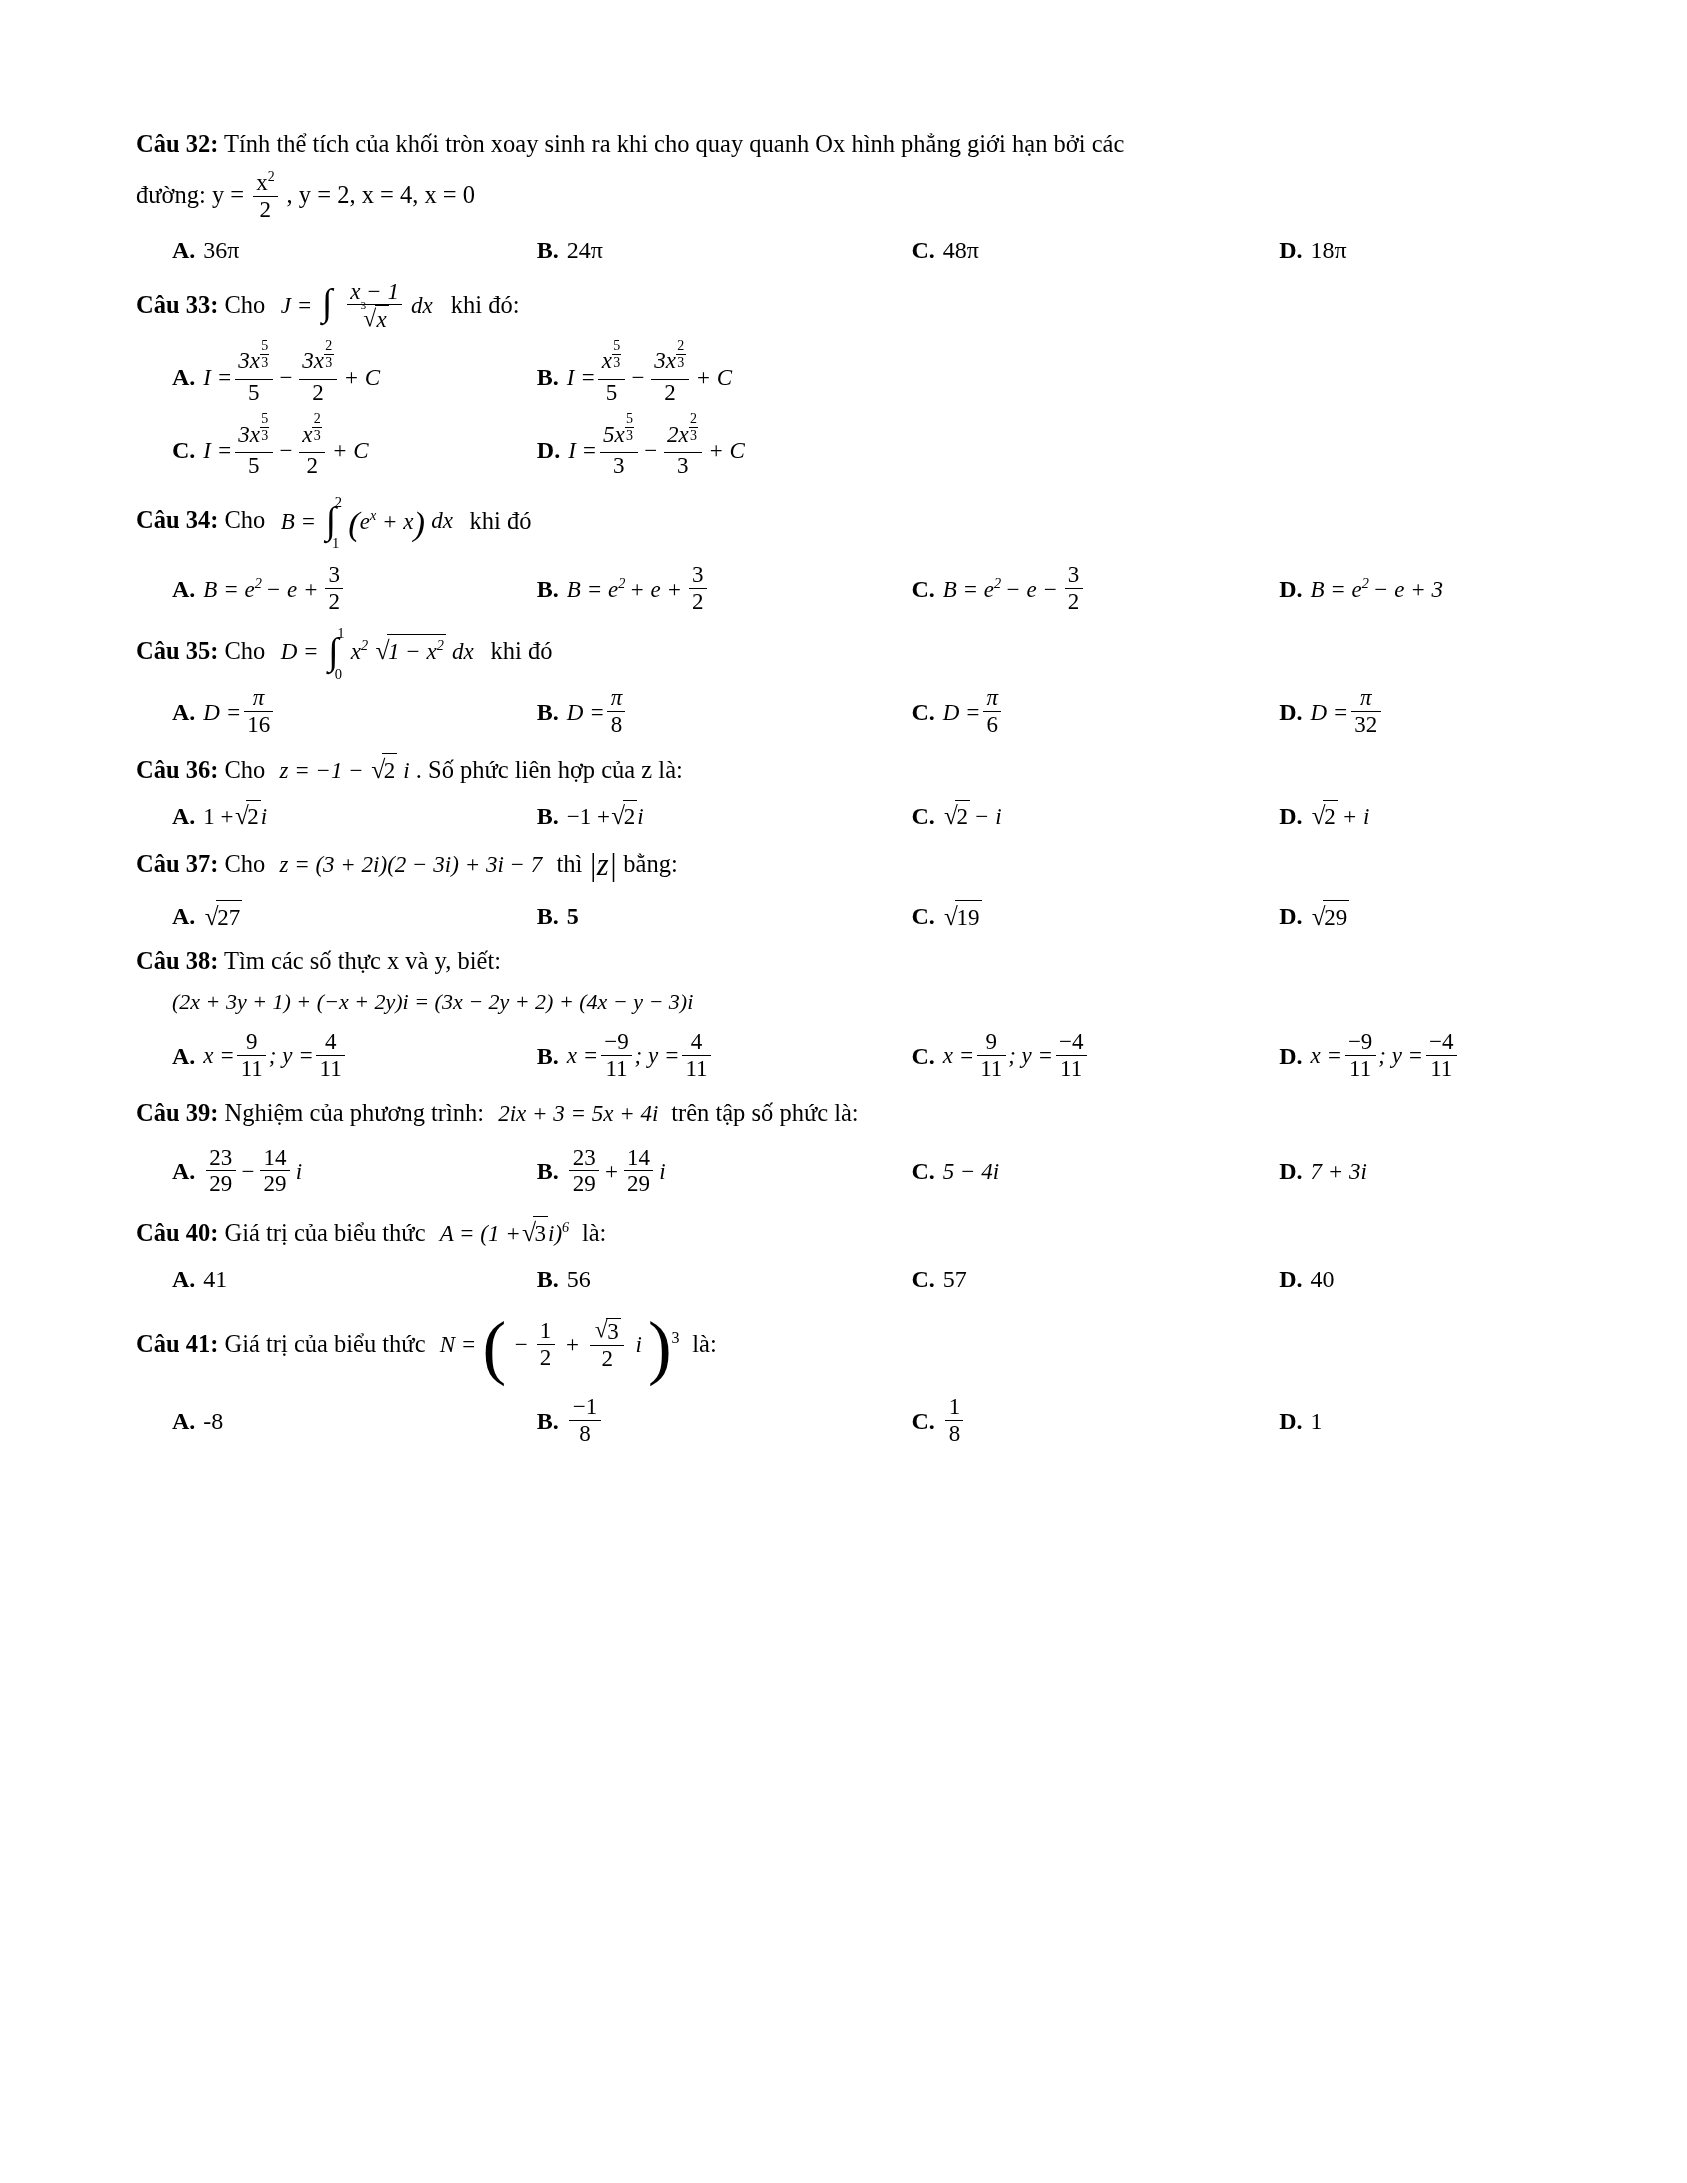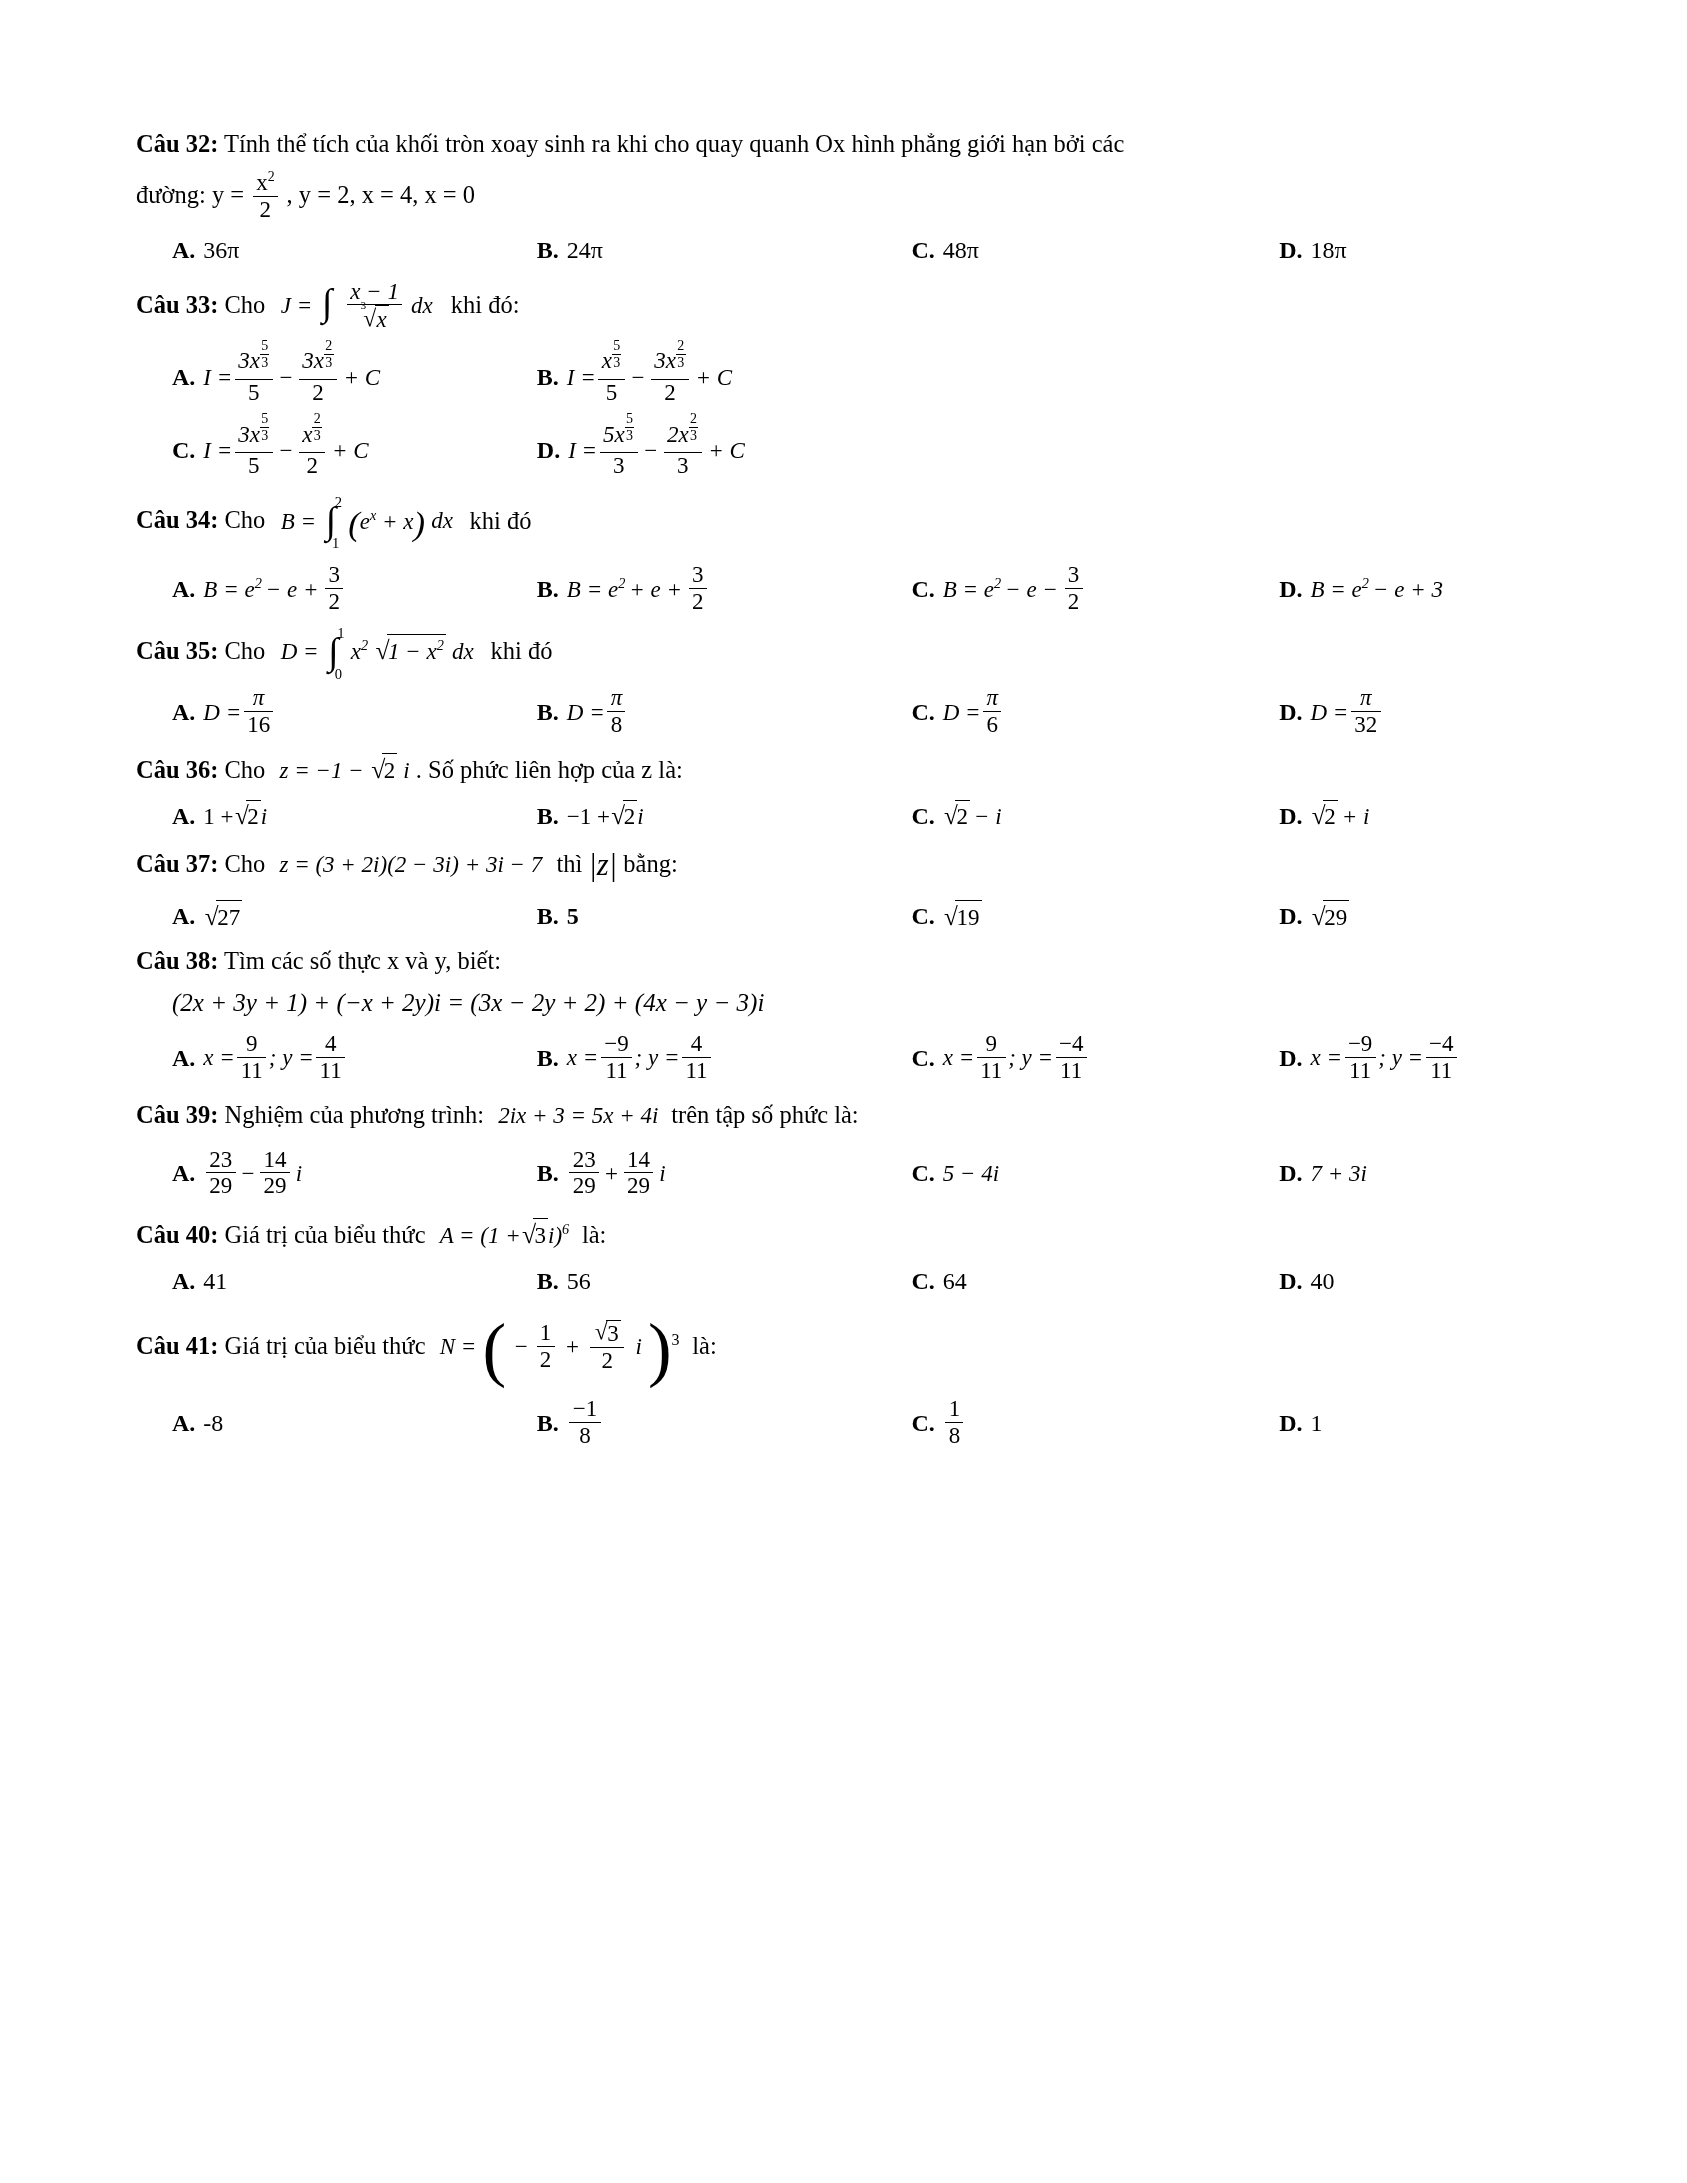--- a/index.html
+++ b/index.html
@@ -181,21 +181,21 @@
     display: flex;
     align-items: center;
   }
   .optlabel { font-weight: bold; margin-right: 8px; }
   .c1 { width: 410px; padding-left: 36px; box-sizing: border-box;}
   .c2 { width: 384px; box-sizing: border-box;}
   .c3 { width: 377px; box-sizing: border-box;}
   .c4 { width: 251px; box-sizing: border-box;}
   .ans-tall { margin: 14.6px 0 12px 0; }
   .eqline {
-    font-size: 25px;
+    font-size: 22px;
     padding-left: 36px;
     margin: 9.3px 0 5.3px 0;
   }
 </style>
 </head>
 <body>
 
 <div class="page">
 
   <div class="q">
@@ -595,21 +595,21 @@
       <div class="opt c1">
         <span class="optlabel">A.</span>
         <span>41</span>
       </div>
       <div class="opt c2">
         <span class="optlabel">B.</span>
         <span>56</span>
       </div>
       <div class="opt c3">
         <span class="optlabel">C.</span>
-        <span>64</span>
+        <span>57</span>
       </div>
       <div class="opt c4">
         <span class="optlabel">D.</span>
         <span>40</span>
       </div>
     </div>
   </div>
 
   <div class="q">
     <div class="qline" style="margin-top:22.5px;">

